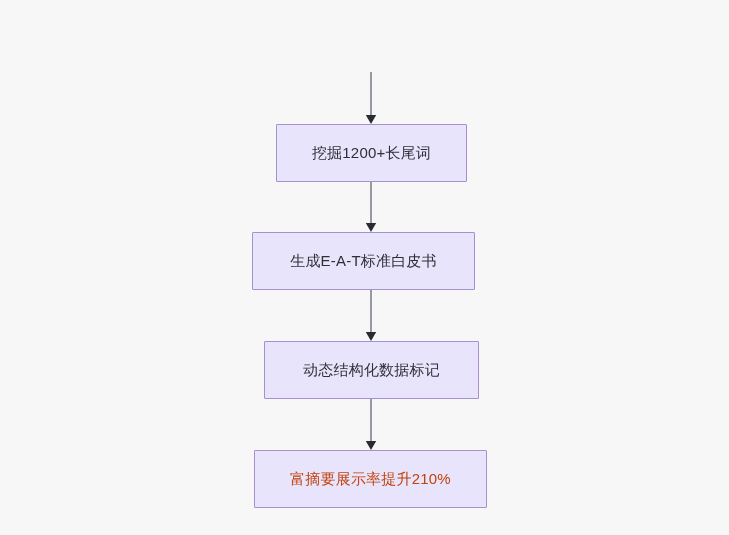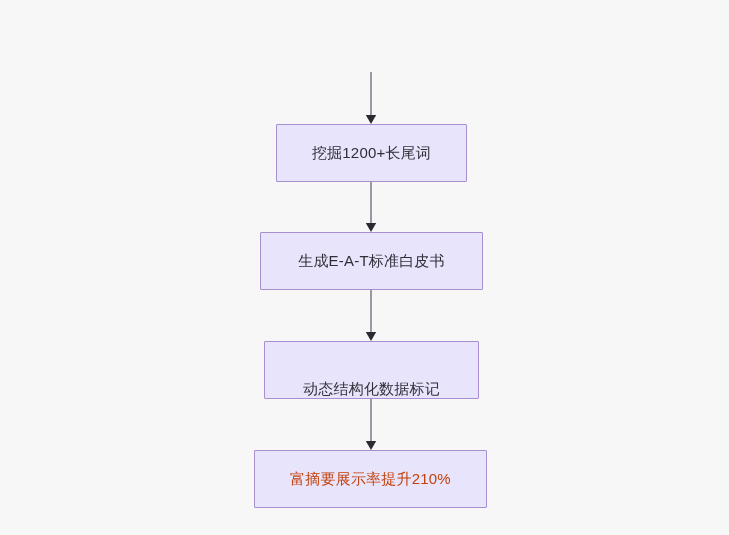--- a/index.html
+++ b/index.html
@@ -76,23 +76,23 @@
   <div class="connector" style="left: 361px; top: 399px; height: 51px;">
     <svg width="20" height="51" viewBox="0 0 20 51">
       <line x1="10" y1="0" x2="10" y2="43" stroke="#80808a" stroke-width="1.6"></line>
       <polygon points="10,51 4.8,42 15.2,42" fill="#2a2a33"></polygon>
     </svg>
   </div>
 
   <div class="node" style="left: 276px; top: 124px; width: 191px; height: 58px; background: rgb(232, 228, 251); border-color: rgb(167, 143, 208); color: rgb(47, 47, 56);">
     <span class="node-label">挖掘1200+长尾词</span>
   </div>
-  <div class="node" style="left: 260px; top: 232px; width: 223px; height: 58px; background: rgb(232, 228, 251); border-color: rgb(167, 143, 208); color: rgb(47, 47, 56);">
+  <div class="node" style="left: 252px; top: 232px; width: 223px; height: 58px; background: rgb(232, 228, 251); border-color: rgb(167, 143, 208); color: rgb(47, 47, 56);">
     <span class="node-label">生成E-A-T标准白皮书</span>
   </div>
-  <div class="node" style="left: 264px; top: 341px; width: 215px; height: 58px; background: rgb(232, 228, 251); border-color: rgb(167, 143, 208); color: rgb(47, 47, 56); align-items: flex-end;">
+  <div class="node" style="left: 264px; top: 341px; width: 215px; height: 58px; background: rgb(232, 228, 251); border-color: rgb(167, 143, 208); color: rgb(47, 47, 56);">
     <span class="node-label">动态结构化数据标记</span>
   </div>
   <div class="node" style="left: 254px; top: 450px; width: 233px; height: 58px; background: rgb(232, 228, 251); border-color: rgb(167, 143, 208); color: #c2410c;">
     <span class="node-label">富摘要展示率提升210%</span>
   </div>
 
 </div>
 
 </body></html>

